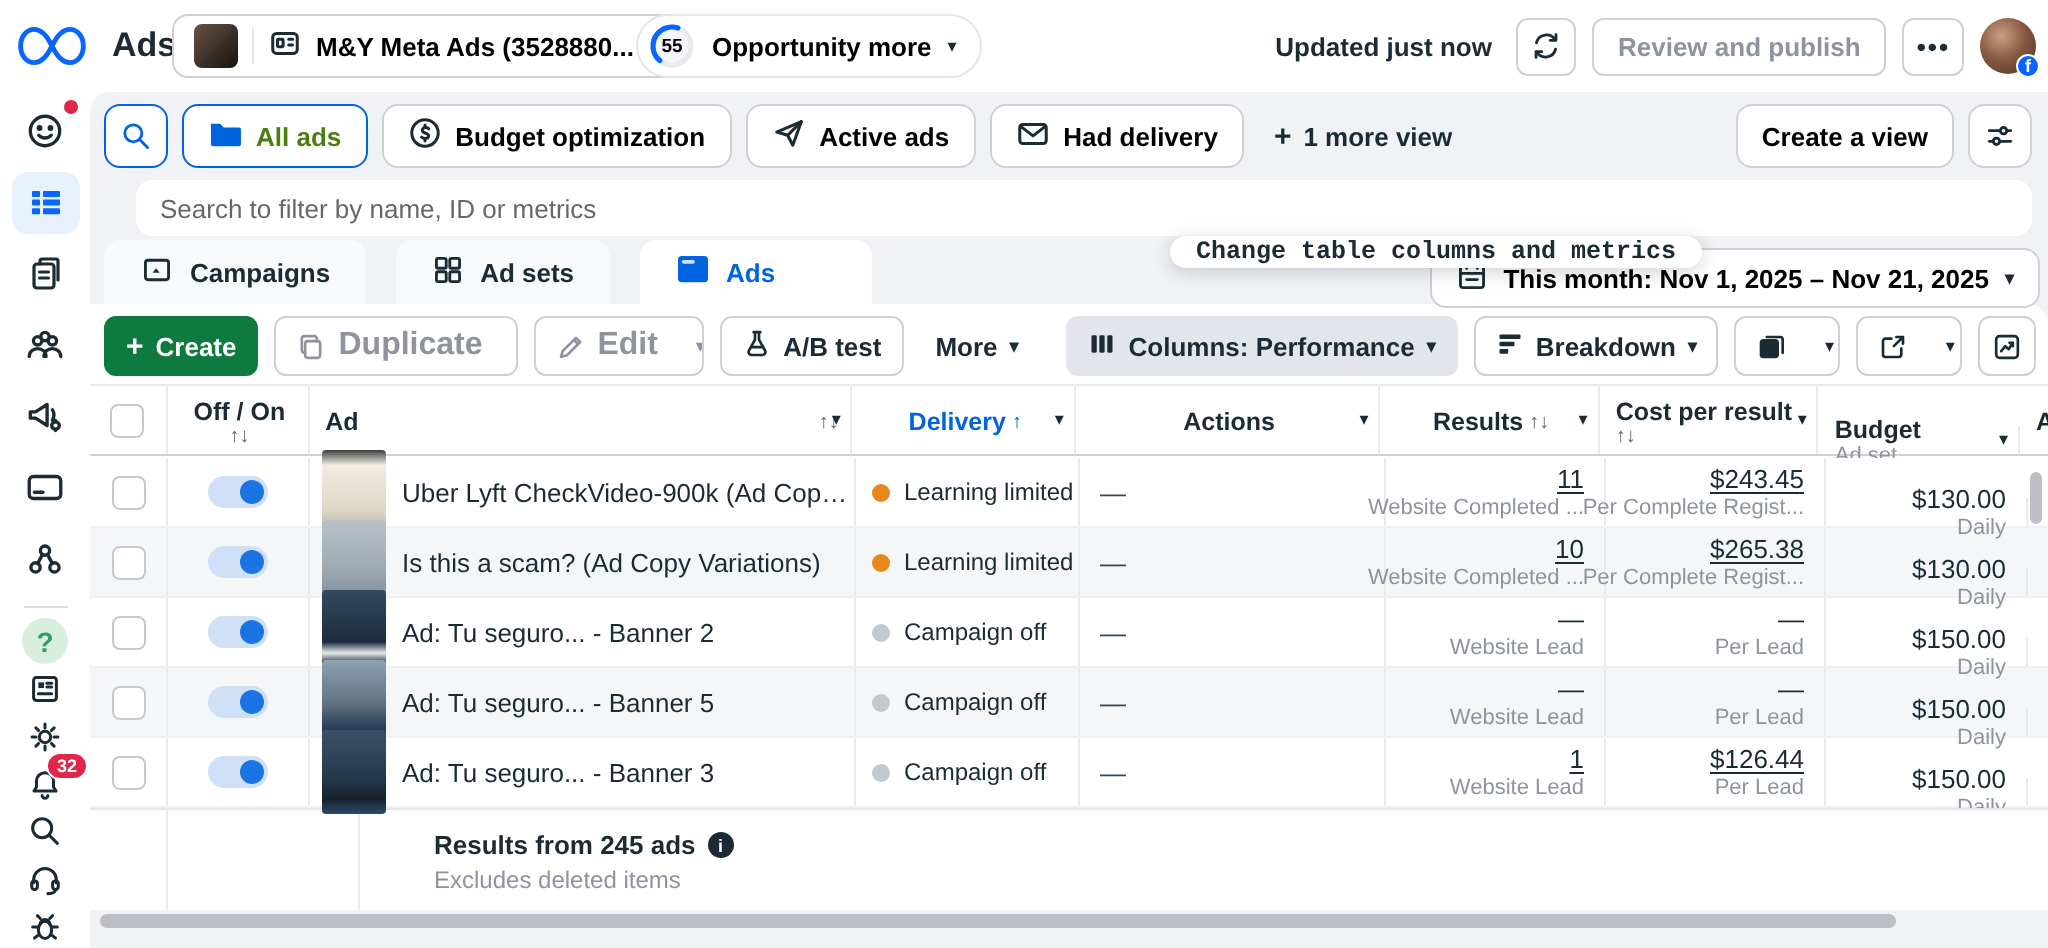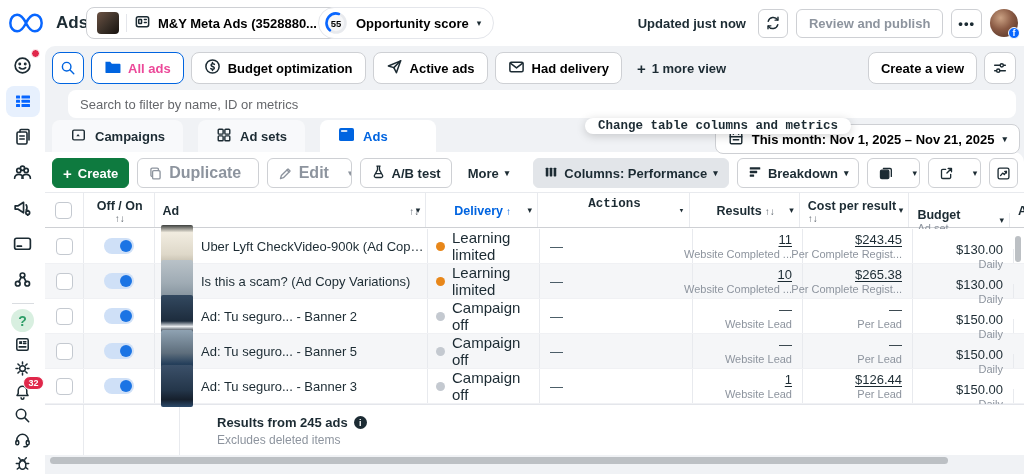--- a/index.html
+++ b/index.html
@@ -40,21 +40,21 @@
 .count-badge { position:absolute; top:-5px; right:-4px; background:#e0274a; color:#fff; font-size:9px; font-weight:700; padding:1px 4px; border-radius:8px; border:1.5px solid #fff; }
 .help-circle { width:23px; height:23px; border-radius:50%; background:#d8efe0; color:#2f9e68; font-weight:700; font-size:14px; display:flex; align-items:center; justify-content:center; }
 
 
 .main { position:absolute; left:45px; top:46px; width:979px; height:428px; background:#f0f2f5; border-top-left-radius:10px; }
 
 
 .filter-row { position:absolute; left:7px; right:8px; top:6px; height:32px; display:flex; align-items:center; gap:7px; }
 .chip { height:32px; display:flex; align-items:center; gap:7px; background:#fff; border:1px solid #ced0d4; border-radius:8px; padding:0 12px; font-size:13px; font-weight:600; cursor:pointer; white-space:nowrap; }
 .chip.square { width:32px; padding:0; justify-content:center; }
-.chip.active { border-color:#0064e0; color:#ec4899; }
+.chip.active { border-color:#0064e0; color:#4d7c0f; }
 .text-btn { display:flex; align-items:center; gap:6px; font-size:13px; font-weight:600; cursor:pointer; padding:0 8px; background:none; border:none; color:#1c2b33; }
 .filter-spacer { flex:1; }
 
 
 .search-row { position:absolute; left:23px; right:8px; top:44px; height:28px; }
 .search-input { width:100%; height:28px; border:none; border-radius:8px; padding:0 12px; font-size:13px; color:#1c2b33; background:#fff; outline:none; font-family:inherit; }
 .search-input::placeholder { color:#65676b; }
 
 
 .tabs-row { position:absolute; left:7px; top:74px; height:32px; display:flex; align-items:flex-end; gap:15px; }
@@ -111,21 +111,21 @@
 .toggle { position:relative; width:30px; height:16px; border-radius:9px; background:#cfe0f7; cursor:pointer; }
 .toggle::after { content:""; position:absolute; right:2px; top:2px; width:12px; height:12px; border-radius:50%; background:#1b74e4; }
 .adcell { gap:8px; padding-left:6px; overflow:visible; }
 .thumb { position:relative; z-index:2; width:32px; height:42px; flex:none; border-radius:2px; cursor:pointer; }
 .th0 { background:linear-gradient(180deg,#3c3f3d 0%,#f1ece0 18%,#ded8c9 70%,#b9b2a2 100%); }
 .th1 { background:linear-gradient(180deg,#b9c2c8 0%,#9fabb4 55%,#7c8b96 100%); }
 .th2 { background:linear-gradient(180deg,#334960 0%,#1d2c3d 62%,#e8ebee 75%,#1a2532 88%,#111a24 100%); }
 .th3 { background:linear-gradient(180deg,#8fa2b2 0%,#5e6e7c 55%,#26405c 80%,#1b2f45 100%); }
 .th4 { background:linear-gradient(180deg,#3b5069 0%,#24364a 60%,#16202d 82%,#2c4a6b 100%); }
 .adname { font-size:13px; white-space:nowrap; overflow:hidden; text-overflow:ellipsis; cursor:pointer; }
-.delcell { gap:7px; padding-left:8px; font-size:15px; }
+.delcell { gap:7px; padding-left:8px; font-size:12px; }
 .dot { width:9px; height:9px; border-radius:50%; flex:none; }
 .dot.warn { background:#e8871a; }
 .dot.off { background:#c4c9d0; }
 .actcell { padding-left:10px; font-size:13px; color:#344854; }
 .numcell { flex-direction:column; align-items:flex-end; justify-content:center; padding-right:10px; gap:1px; }
 .numcell .val { font-size:13px; line-height:14px; }
 .numcell .val.link { text-decoration:underline; text-decoration-thickness:1px; text-underline-offset:2px; cursor:pointer; }
 .numcell .subv { font-size:11px; color:#8d949e; line-height:12px; white-space:nowrap; }
 
 .tfooter { position:absolute; left:0; right:0; top:252px; height:51px; display:flex; border-top:1px solid #e4e6eb; background:#fff;gap:25px; }
@@ -171,21 +171,21 @@
     </button>
 
     <button class="opp-btn">
       <span class="score-ring">
         <svg viewBox="0 0 24 24" width="24" height="24">
           <circle cx="12" cy="12" r="9.5" stroke="#e8eaee" stroke-width="2.6" fill="#f5f6f8"></circle>
           <circle cx="12" cy="12" r="9.5" stroke="#0866ff" stroke-width="2.6" fill="none" stroke-dasharray="26 60" stroke-linecap="round" transform="rotate(130 12 12)"></circle>
         </svg>
         <span class="score-num">55</span>
       </span>
-      <span class="opp-label">Opportunity score</span>
+      <span class="opp-label">Opportunity more</span>
       <span class="caret">▾</span>
     </button>
 
     <div class="top-right">
       <span class="updated">Updated just now</span>
       <button class="icon-btn">
         <svg class="ic" width="16" height="16" viewBox="0 0 18 18">
             <path d="M3.6 7.2 A5.8 5.8 0 0 1 14.2 5.6"></path>
             <path d="M14.4 10.8 A5.8 5.8 0 0 1 3.8 12.4"></path>
             <path d="M14.6 2.6 v3.2 h-3.2"></path>
@@ -522,21 +522,21 @@
         <div class="hcell c-ad" style="flex-direction:row; align-items:center;justify-content:space-between;">
           <span>Ad</span>
           <span class="sort">↑↓</span>
           <span class="hcaret">▾</span>
         </div>
         <div class="hcell c-del" style="flex-direction:row; align-items:center;">
           <span class="blue">Delivery</span>
           <span class="sort blue">↑</span>
           <span class="hcaret">▾</span>
         </div>
-        <div class="hcell c-act" style="flex-direction:row; align-items:flex-start;font-family:Liberation Mono, monospace;">
+        <div class="hcell c-act" style="flex-direction:row; align-items:center;">
           <span>Actions</span>
           <span class="hcaret">▾</span>
         </div>
         <div class="hcell c-res" style="flex-direction:row; align-items:center;">
           <span>Results</span>
           <span class="sort">↑↓</span>
           <span class="hcaret">▾</span>
         </div>
         <div class="hcell c-cost">
           <span>Cost per result</span>

